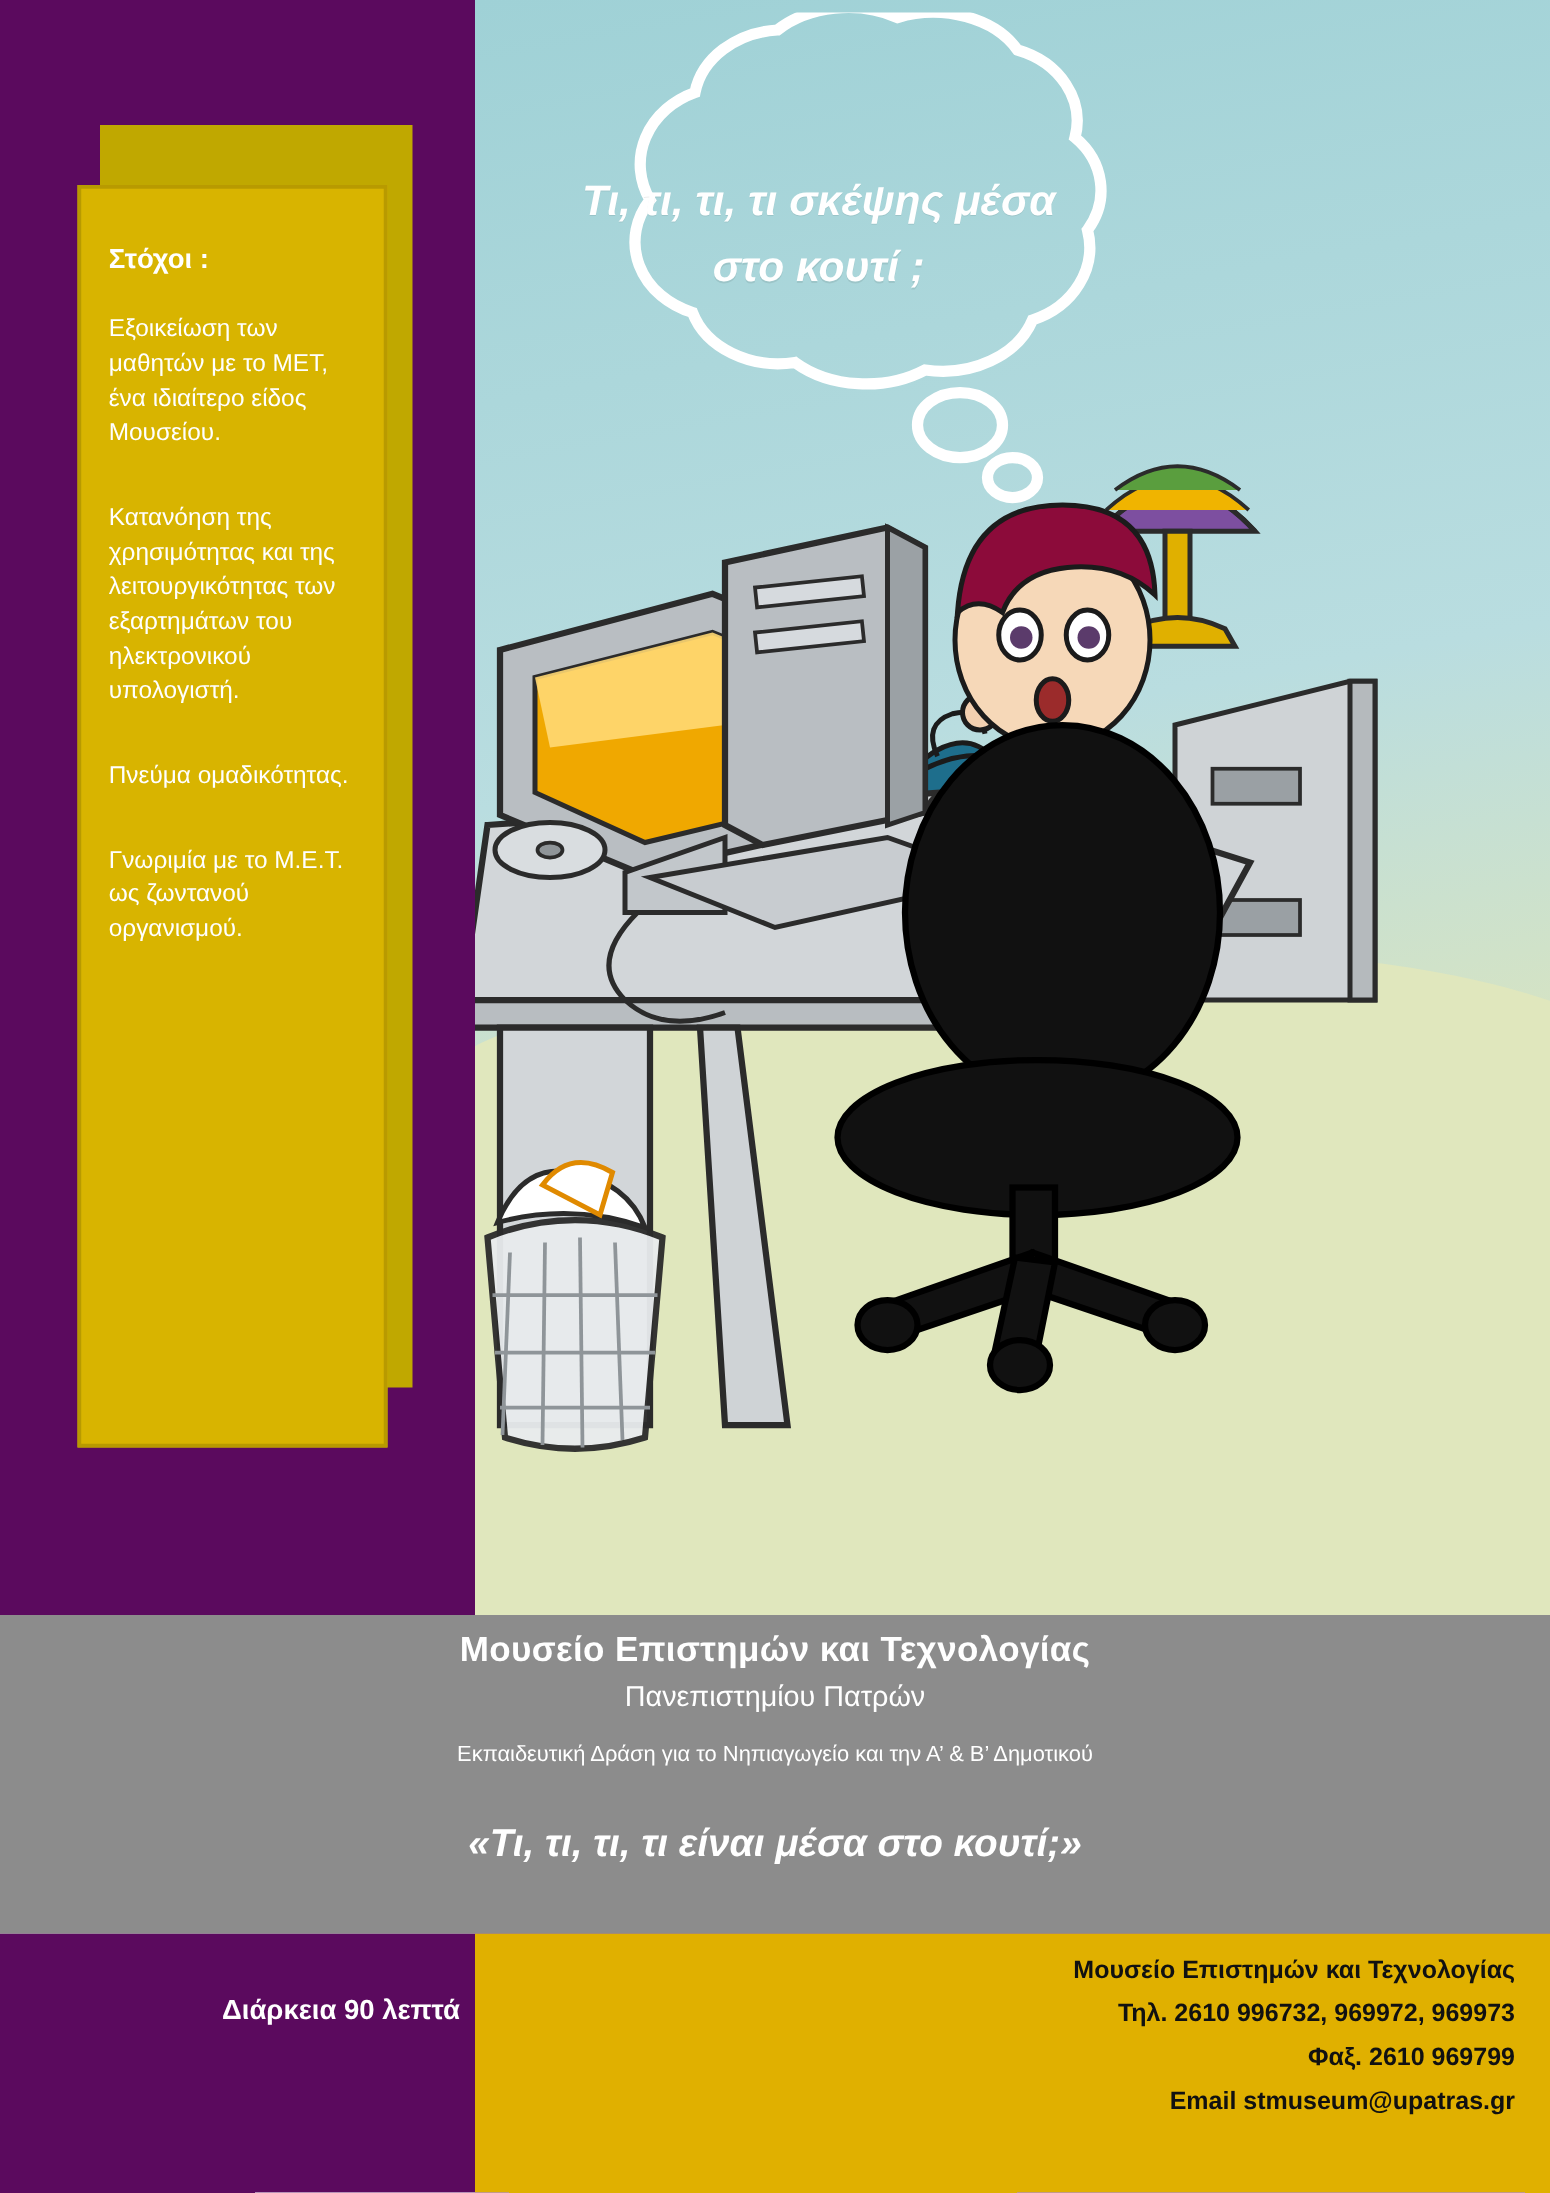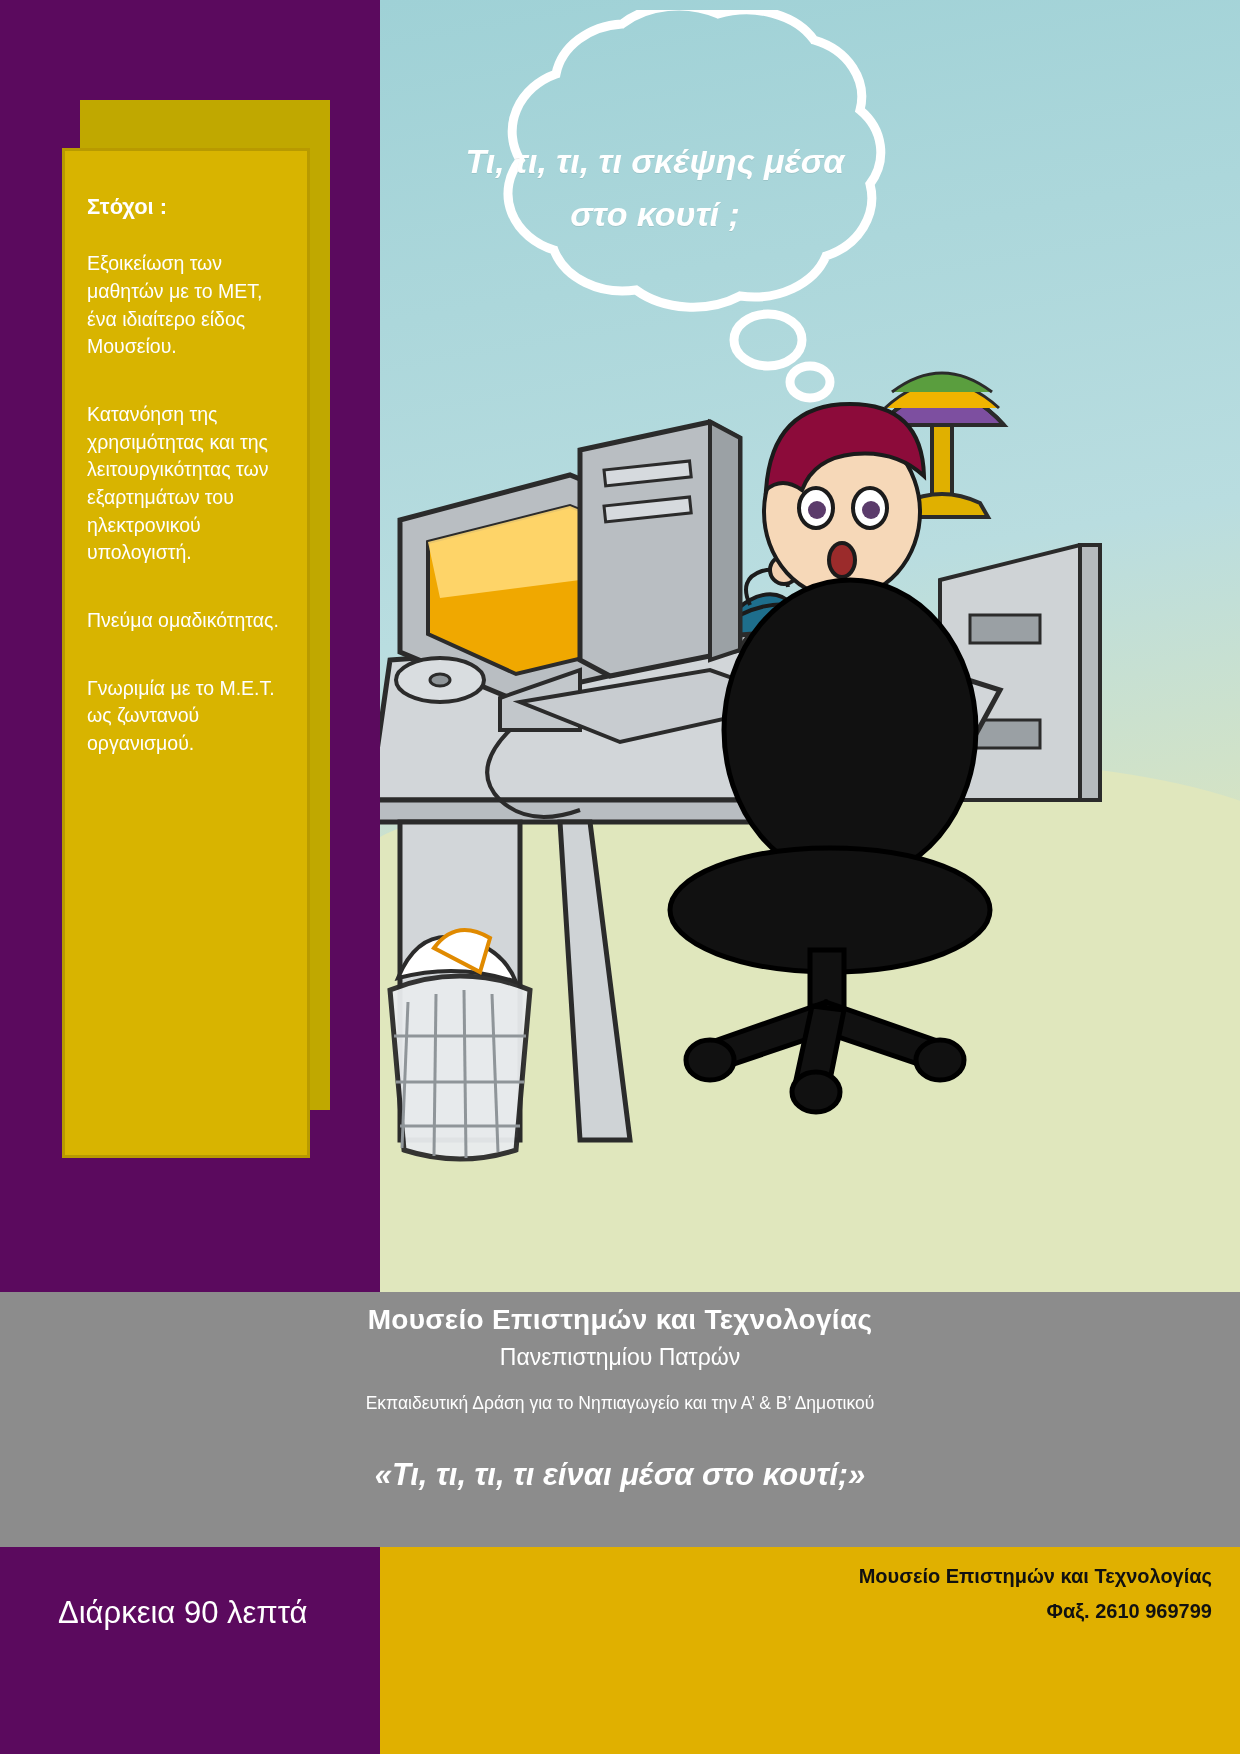--- a/index.html
+++ b/index.html
@@ -149,22 +149,23 @@
     left: 380px; top: 0;
     width: 860px;
     height: 207px;
     background: #e0b000;
   }
   .duration {
     position: absolute;
     left: 58px; top: 48px;
     width: 310px;
     color: #ffffff;
-    font-size: 31px;
-    font-weight: normal;
+    font-size: 22px;
+    font-weight: bold;
+    text-align: right;
   }
   .contact {
     position: absolute;
     right: 28px; top: 12px;
     width: 560px;
     text-align: right;
     color: #111111;
     font-size: 20px;
     line-height: 1.75;
     font-weight: bold;
@@ -308,17 +309,19 @@
     <div class="band-title2">Πανεπιστημίου Πατρών</div>
     <div class="band-sub">Εκπαιδευτική Δράση για το Νηπιαγωγείο και την Α’ &amp; Β’ Δημοτικού</div>
     <div class="band-quote">«Τι, τι, τι, τι είναι μέσα στο κουτί;»</div>
   </div>
 
   <div class="bottom-area">
     <div class="bottom-yellow"></div>
     <div class="duration">Διάρκεια  90 λεπτά</div>
     <div class="contact">
       <div>Μουσείο Επιστημών και Τεχνολογίας</div>
+      <div>Τηλ. 2610 996732, 969972, 969973</div>
       <div>Φαξ. 2610 969799</div>
+      <div>Email stmuseum@upatras.gr</div>
     </div>
   </div>
 
 </div>
 
 </body></html>

